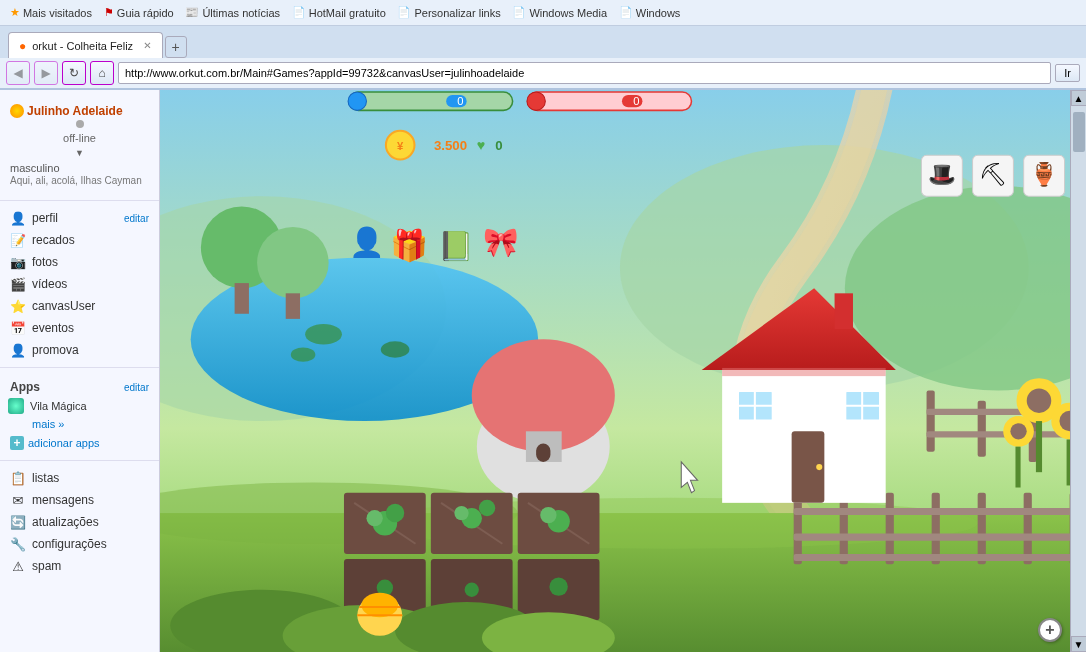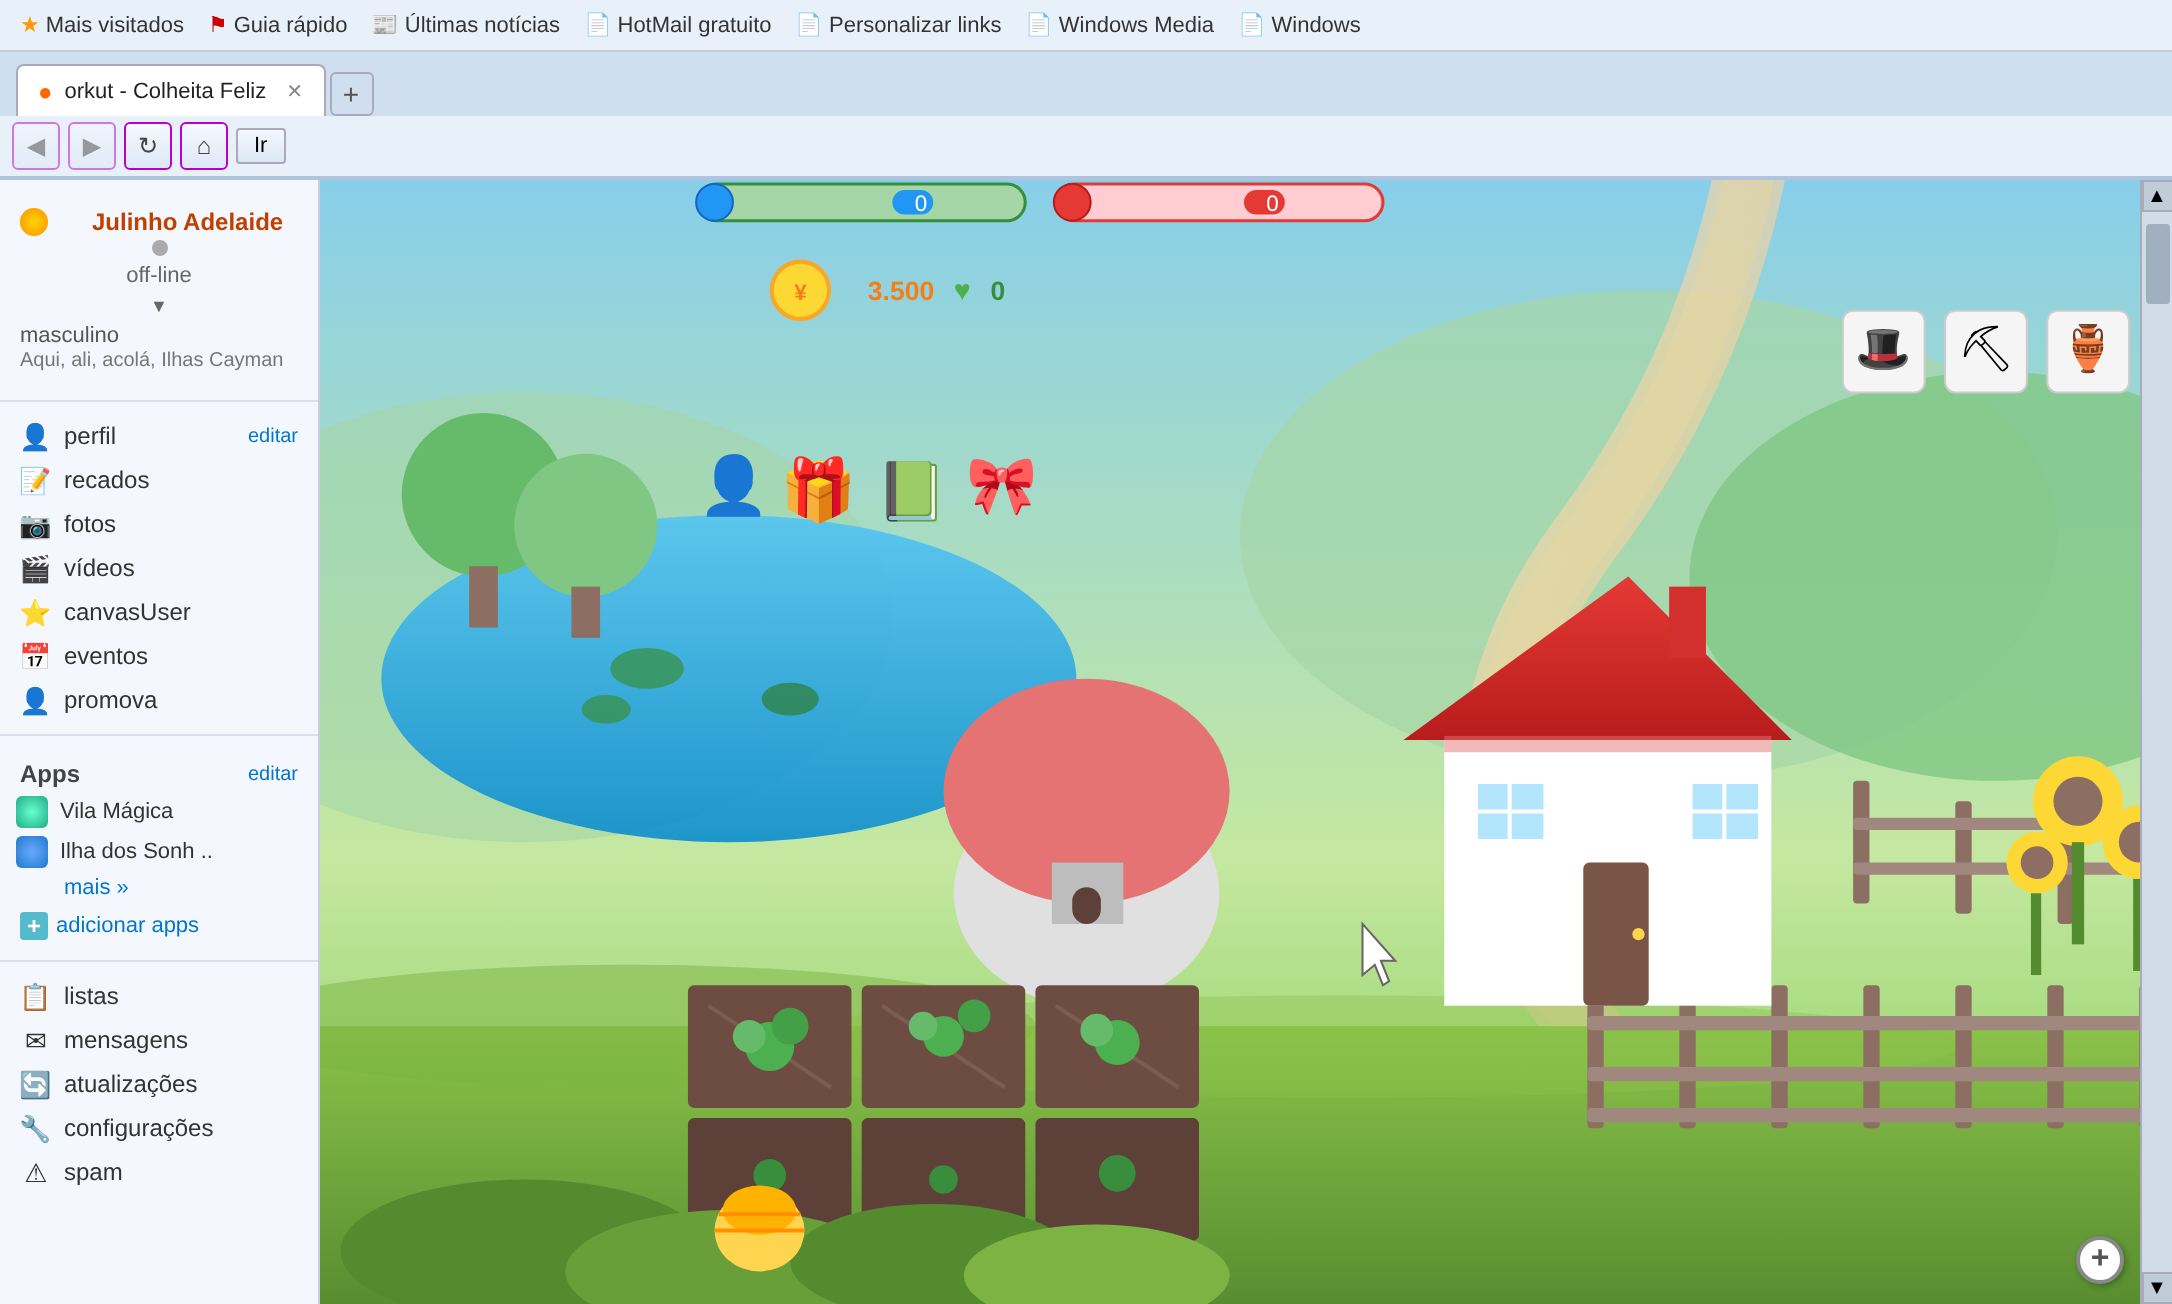--- a/index.html
+++ b/index.html
@@ -18,21 +18,21 @@
     .nav-btn:disabled { opacity: 0.4; }
     .address-bar { flex: 1; height: 22px; border: 1px solid #aab; border-radius: 2px; padding: 2px 6px; font-size: 11px; background: white; }
     .go-btn { padding: 2px 8px; background: linear-gradient(to bottom, #f5f8ff, #dde8f5); border: 1px solid #aab; border-radius: 2px; font-size: 11px; cursor: pointer; }
 
     
     .main-layout { display: flex; height: calc(652px - 26px - 32px - 32px); background: #f0f4ff; }
 
     
     .sidebar { width: 160px; min-width: 160px; background: #f5f7ff; border-right: 1px solid #ccd; overflow-y: auto; padding: 8px 0; }
     .sidebar-profile { padding: 6px 10px; }
-    .profile-name { font-size: 12px; font-weight: bold; color: #c04000; margin-bottom: 2px; display: flex; align-items: center; gap: 22px; }
+    .profile-name { font-size: 12px; font-weight: bold; color: #c04000; margin-bottom: 2px; display: flex; align-items: center; gap: 3px; }
     .profile-name .avatar-circle { width: 14px; height: 14px; background: radial-gradient(circle, #ffd700, #ff8c00); border-radius: 50%; display: inline-block; }
     .profile-status { display: flex; align-items: center; gap: 4px; font-size: 11px; color: #666; margin-bottom: 4px; flex-direction: column; }
     .status-dot { width: 8px; height: 8px; background: #aaa; border-radius: 50%; }
     .status-arrow { font-size: 9px; color: #666; cursor: pointer; }
     .profile-gender { font-size: 11px; color: #555; }
     .profile-location { font-size: 10px; color: #777; line-height: 1.4; }
 
     .sidebar-divider { height: 1px; background: #dde; margin: 6px 0; }
 
     .sidebar-nav-item { display: flex; align-items: center; gap: 6px; padding: 3px 10px; cursor: pointer; font-size: 12px; color: #333; }
@@ -102,20 +102,21 @@
     <span class="tab-close">✕</span>
   </div>
   <div class="tab-add">+</div>
 </div>
 
 <div class="nav-bar">
   <button class="nav-btn" style="opacity:0.5;">◀</button>
   <button class="nav-btn" style="opacity:0.5;">▶</button>
   <button class="nav-btn">↻</button>
   <button class="nav-btn">⌂</button>
+  <input class="address-bar" type="text" value="http://www.orkut.com.br/Main#Games?appId=99732&amp;canvasUser=julinhoadelaide" style="">
   <button class="go-btn">Ir</button>
 </div>
 
 <div class="main-layout">
 
   <div class="sidebar">
     <div class="sidebar-profile">
       <div class="profile-name">
         <span class="avatar-circle"></span>
         <span>Julinho Adelaide</span>
@@ -164,24 +165,20 @@
     <div class="sidebar-divider"></div>
 
     <div class="sidebar-section-title">
       <span>Apps</span>
       <span class="edit-link">editar</span>
     </div>
     <div class="app-item">
       <span class="app-icon green"></span>
       <span>Vila Mágica</span>
     </div>
-    <div class="app-item">
-      <span class="app-icon blue"></span>
-      <span>Ilha dos Sonh ..</span>
-    </div>
     <div class="mais-link">mais »</div>
 
     <div class="add-apps-item">
       <span class="add-icon">+</span>
       <span>adicionar apps</span>
     </div>
 
     <div class="sidebar-divider"></div>
 
     <div class="sidebar-nav-item">

